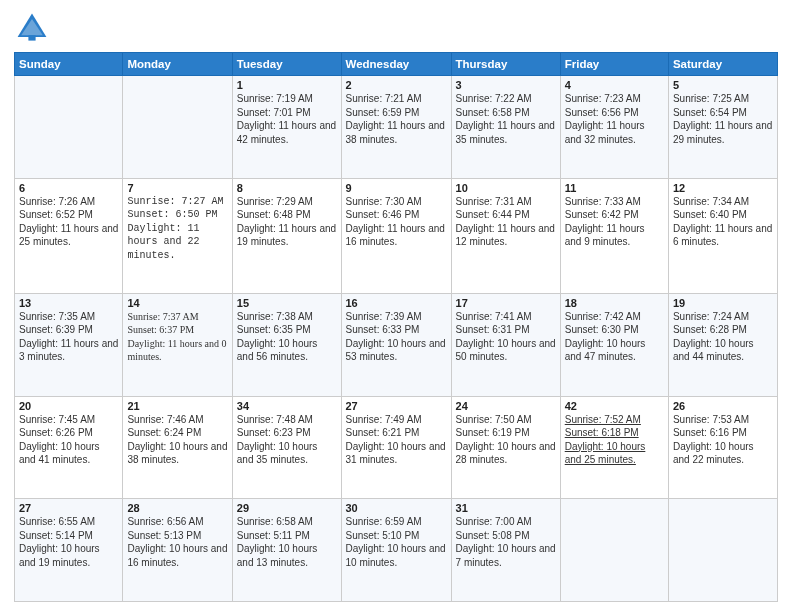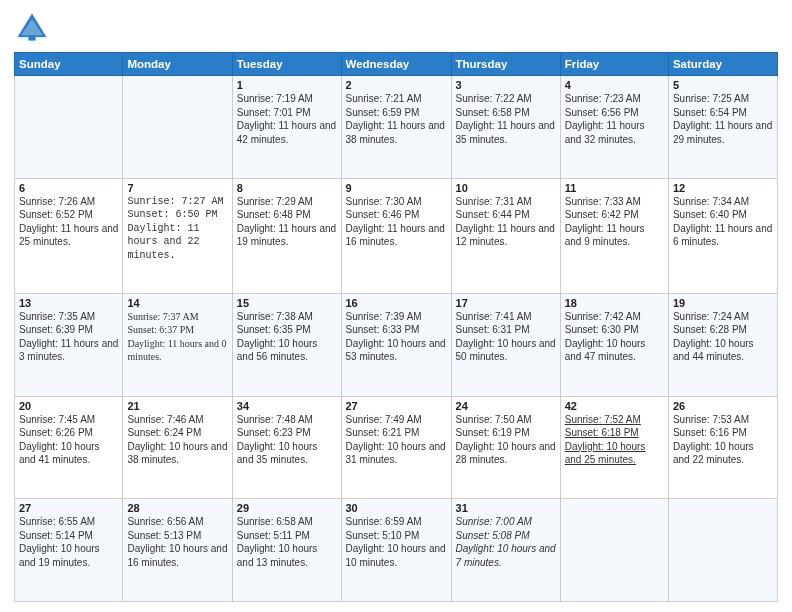--- a/index.html
+++ b/index.html
@@ -234,21 +234,21 @@
 Daylight: 10 hours and 19 minutes.</span></td>
           <td><span class="day-num">28</span><span class="day-detail" style="white-space: pre-line;">Sunrise: 6:56 AM
 Sunset: 5:13 PM
 Daylight: 10 hours and 16 minutes.</span></td>
           <td><span class="day-num">29</span><span class="day-detail" style="white-space: pre-line;">Sunrise: 6:58 AM
 Sunset: 5:11 PM
 Daylight: 10 hours and 13 minutes.</span></td>
           <td><span class="day-num">30</span><span class="day-detail" style="white-space: pre-line;">Sunrise: 6:59 AM
 Sunset: 5:10 PM
 Daylight: 10 hours and 10 minutes.</span></td>
-          <td><span class="day-num">31</span><span class="day-detail" style="white-space: pre-line; font-style: italic;">Sunrise: 7:00 AM
+          <td><span class="day-num">31</span><span class="day-detail" style="white-space: pre-line;">Sunrise: 7:00 AM
 Sunset: 5:08 PM
 Daylight: 10 hours and 7 minutes.</span></td>
           <td class="empty-cell"></td>
           <td class="empty-cell"></td>
         </tr>
       </tbody>
   </table>
 </div>
 
 </body></html>

